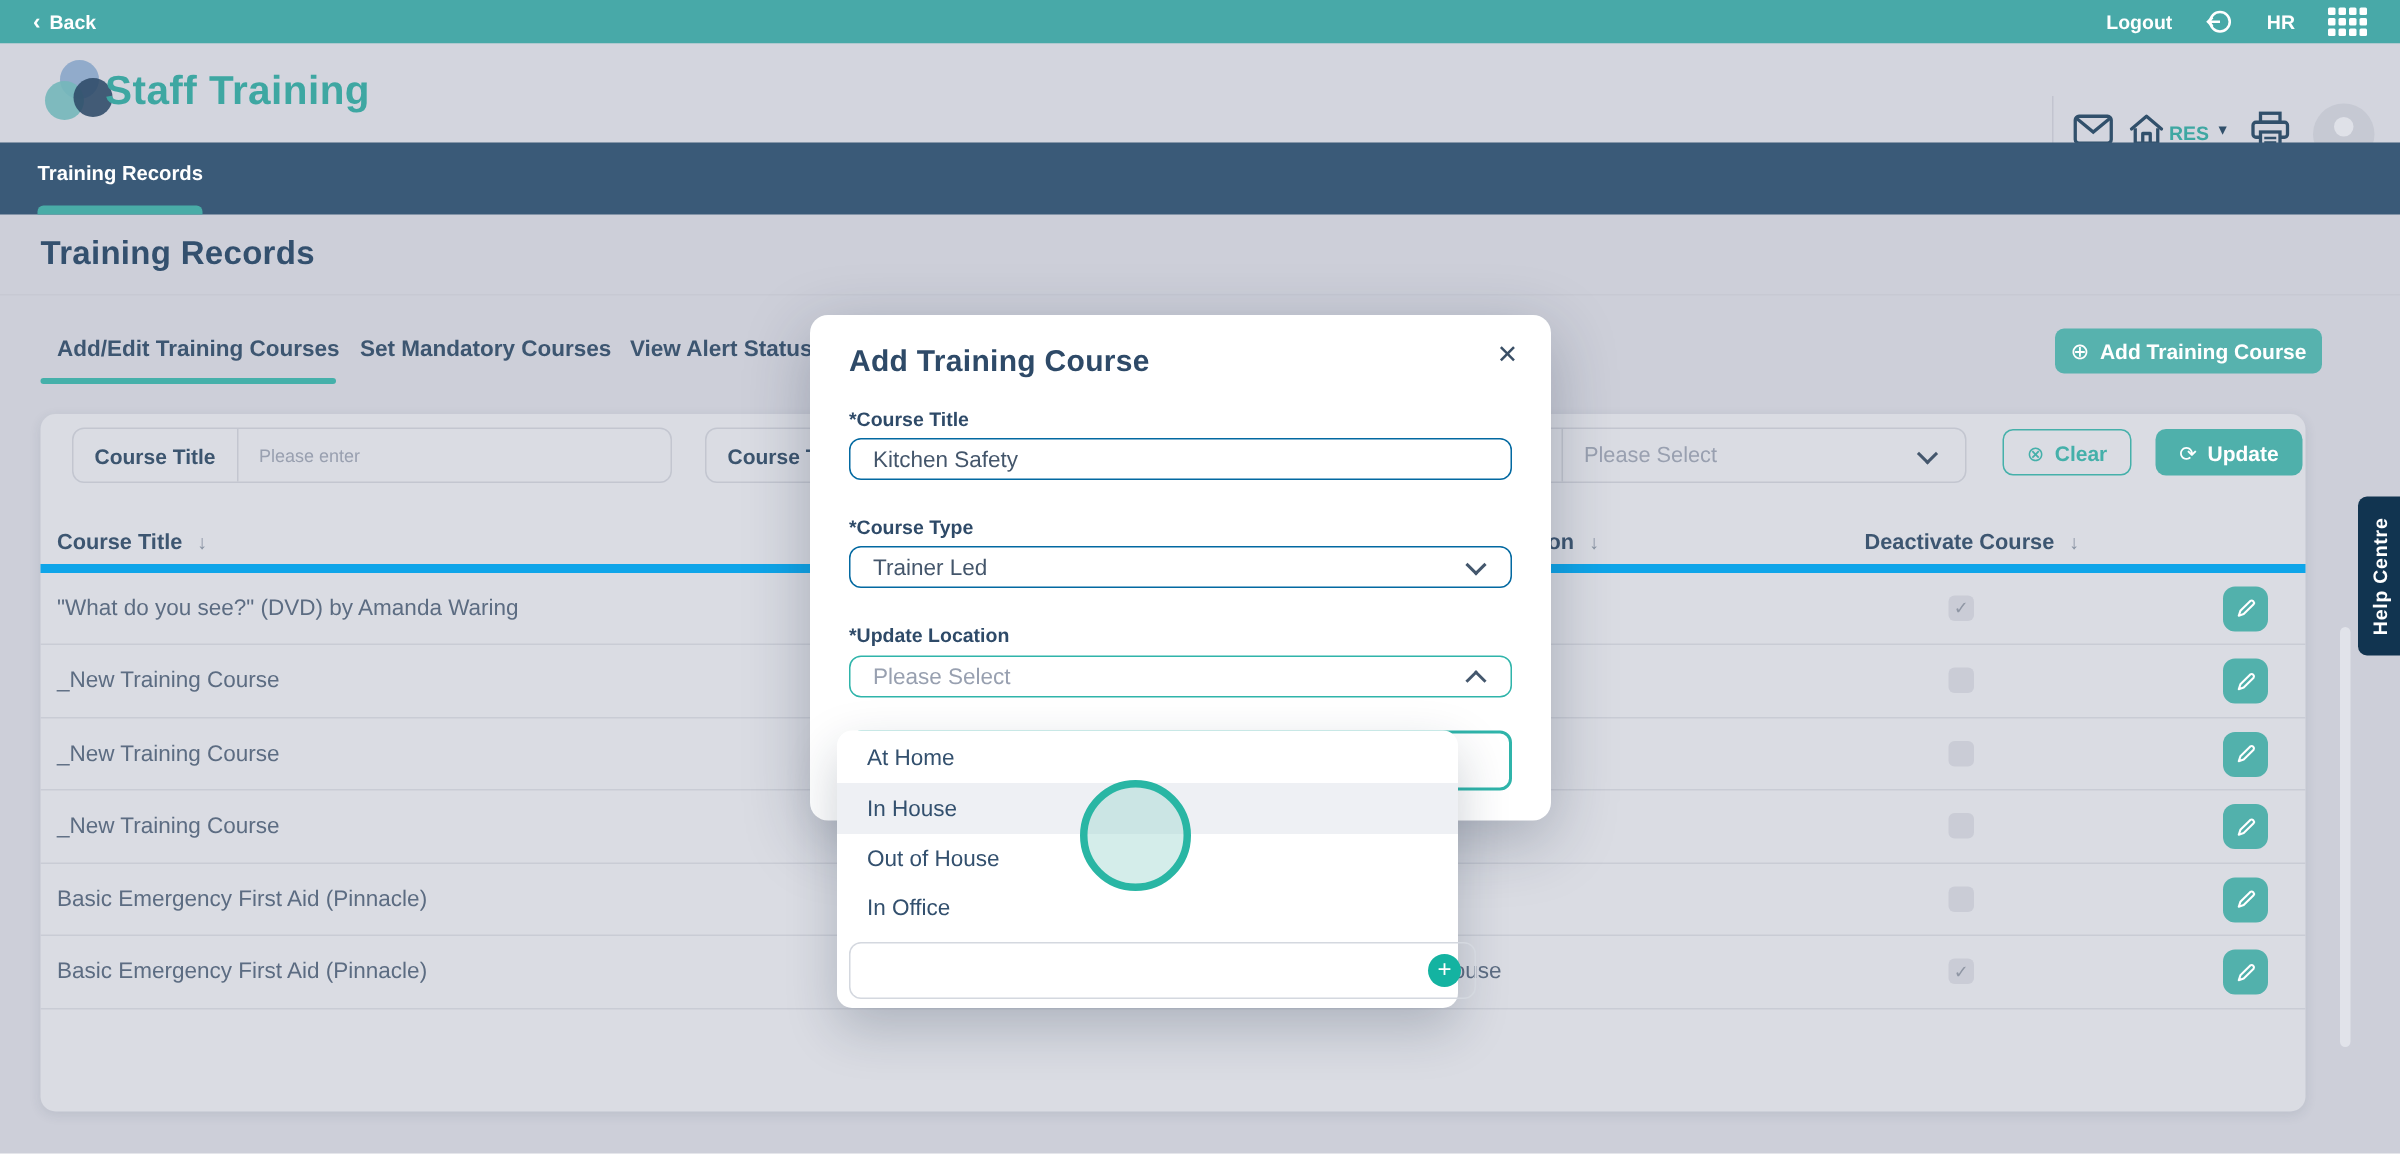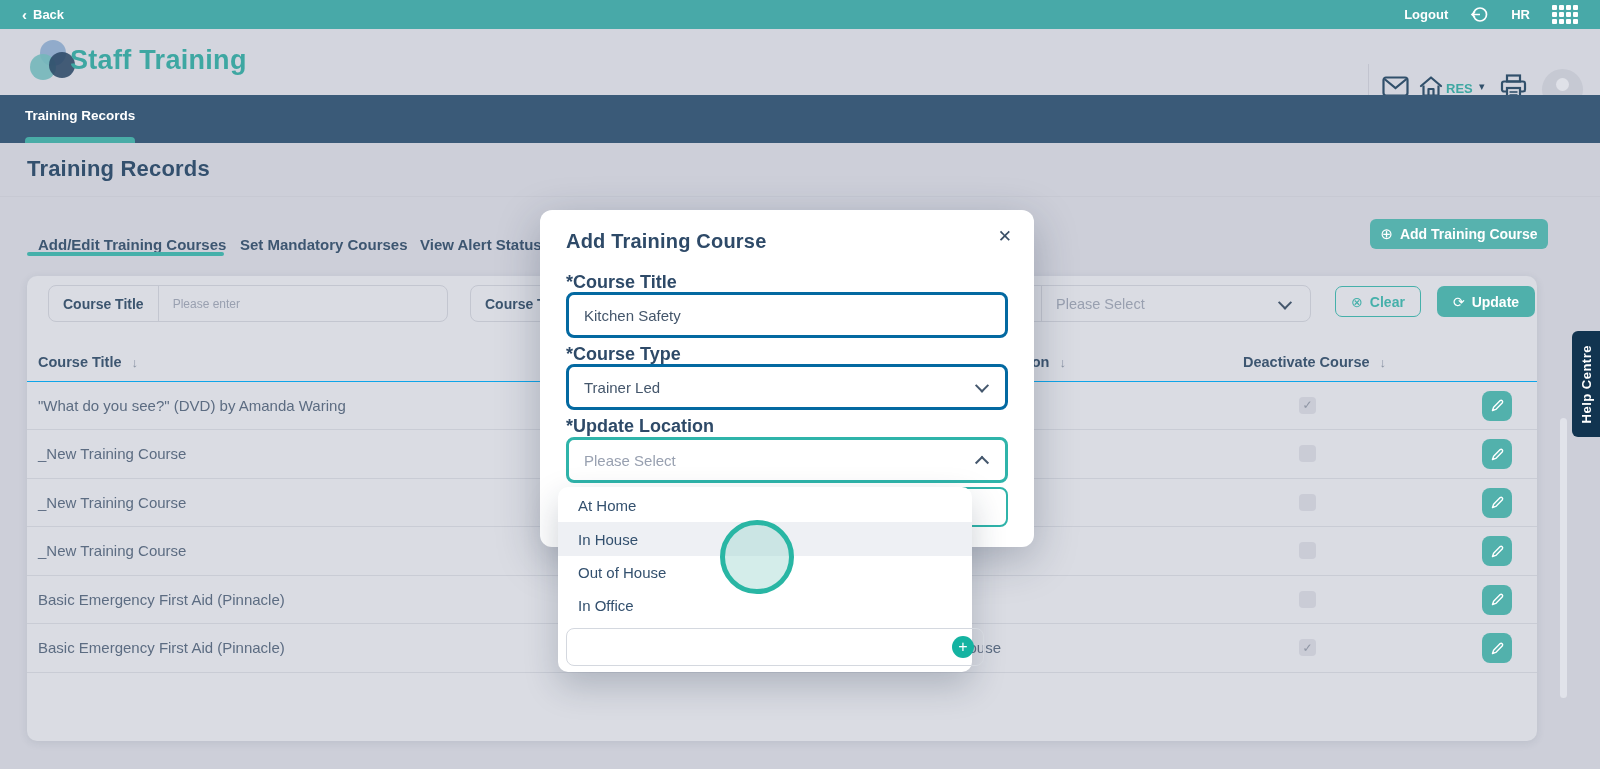--- a/index.html
+++ b/index.html
@@ -29,21 +29,21 @@
   .res-caret{position:absolute;left:1479px;top:51px;font-size:11px;color:#31506b;cursor:pointer;}
   .avatar{position:absolute;left:1542px;top:40px;width:41px;height:41px;border-radius:50%;background:#c6c9d3;overflow:hidden;cursor:pointer;}
   
   .navbar{position:absolute;left:0;top:95px;width:1600px;height:48px;background:#3a5a78;}
   .nav-item{position:absolute;left:25px;top:13px;color:#fff;font-size:13.5px;font-weight:600;cursor:pointer;}
   .nav-underline{position:absolute;left:25px;bottom:0;width:110px;height:6px;background:#49aca7;border-radius:4px 4px 0 0;}
   
   .page-title{position:absolute;left:27px;top:156px;font-size:22px;font-weight:bold;color:#33506e;letter-spacing:.2px;}
   .title-divider{position:absolute;left:0;top:196px;width:1600px;height:1px;background:#c7c9d3;}
   
-  .tab{position:absolute;top:224px;font-size:15px;font-weight:600;color:#3d5671;cursor:pointer;white-space:nowrap;margin-top:12px;}
+  .tab{position:absolute;top:224px;font-size:15px;font-weight:600;color:#3d5671;cursor:pointer;white-space:nowrap;}
   .tab1{left:38px;} .tab2{left:240px;} .tab3{left:420px;}
   .tab-underline{position:absolute;left:27px;top:252px;width:197px;height:4px;background:#45b0aa;border-radius:2px;}
   .add-course-btn{position:absolute;left:1370px;top:219px;width:178px;height:30px;background:#57b2ae;border:none;
     border-radius:6px;color:#fff;font-size:14px;font-weight:600;font-family:inherit;display:flex;align-items:center;
     justify-content:center;gap:7px;cursor:pointer;}
   .add-course-btn .glyph{font-size:15px;font-weight:400;}
   
   .card{position:absolute;left:27px;top:276px;width:1510px;height:465px;background:#dadce3;border-radius:10px;
     box-shadow:0 2px 8px rgba(40,55,80,.10);}
   .fgroup{position:absolute;top:9px;height:37px;border:1px solid #c3c6d0;border-radius:8px;box-sizing:border-box;
@@ -63,21 +63,21 @@
   .chev.up{transform:rotate(-135deg) translate(-2px,-2px);}
   .fg3 .chev{margin-right:20px;}
   .clear-btn{position:absolute;left:1308px;top:10px;width:86px;height:31px;border:1px solid #45b0aa;border-radius:7px;
     background:transparent;color:#45b0aa;font-size:14px;font-weight:600;font-family:inherit;display:flex;
     align-items:center;justify-content:center;gap:7px;cursor:pointer;}
   .update-btn{position:absolute;left:1410px;top:10px;width:98px;height:31px;border:none;border-radius:7px;
     background:#4fb0ab;color:#fff;font-size:14px;font-weight:600;font-family:inherit;display:flex;
     align-items:center;justify-content:center;gap:7px;cursor:pointer;}
   .btn-glyph{font-size:14px;font-weight:400;line-height:1;}
   
-  .thead{position:absolute;left:0;top:74px;width:100%;height:31.5px;border-bottom:1px solid #0ea5e9;box-sizing:border-box;}
+  .thead{position:absolute;left:0;top:74px;width:100%;height:31.5px;border-bottom:6px solid #0ea5e9;box-sizing:border-box;}
   .thcell{position:absolute;top:4px;font-size:14.5px;font-weight:600;color:#3d5671;cursor:pointer;white-space:nowrap;}
   .h-title{left:11px;} .h-loc{left:908px;} .h-deact{left:1216px;}
   .sort-arrow{color:#8892a2;font-weight:400;font-size:13px;margin-left:6px;}
   .tbody{position:absolute;left:0;top:105.5px;width:100%;}
   .trow{position:relative;height:48.5px;border-bottom:1px solid #c9ccd5;box-sizing:border-box;}
   .c-title{position:absolute;left:11px;top:15px;font-size:15px;color:#5c6c82;white-space:nowrap;}
   .c-type{position:absolute;left:618px;top:15px;font-size:15px;color:#5c6c82;}
   .c-loc{position:absolute;left:914px;top:15px;font-size:15px;color:#5c6c82;}
   .checkbox{position:absolute;left:1272px;top:15px;width:17px;height:17px;border-radius:4px;background:#caccd6;
     display:flex;align-items:center;justify-content:center;font-size:12px;color:transparent;cursor:pointer;}
@@ -87,23 +87,23 @@
   
   .help-tab{position:absolute;left:1572px;top:331px;width:28px;height:106px;background:#113450;
     border-radius:6px 0 0 6px;display:flex;align-items:center;justify-content:center;cursor:pointer;z-index:6;}
   .help-tab span{writing-mode:vertical-rl;transform:rotate(180deg);color:#fff;font-size:13px;font-weight:600;letter-spacing:.5px;}
   .scrollbar{position:absolute;left:1560px;top:418px;width:7px;height:280px;background:#e1e3ea;border-radius:4px;z-index:5;cursor:pointer;}
   
   .modal{position:absolute;left:540px;top:210px;width:494px;height:337px;background:#fff;border-radius:12px;
     box-shadow:0 12px 44px rgba(25,40,65,.28);z-index:10;}
   .modal-title{position:absolute;left:26px;top:20px;font-size:20px;font-weight:bold;color:#2e4a68;letter-spacing:.2px;}
   .modal-close{position:absolute;right:18px;top:12px;font-size:17px;color:#3a4f66;cursor:pointer;padding:4px;}
-  .mlabel{position:absolute;left:26px;font-size:18px;font-weight:600;color:#2e4a68;}
+  .mlabel{position:absolute;left:26px;font-size:13px;font-weight:600;color:#2e4a68;}
   .l1{top:62px;} .l2{top:134px;} .l3{top:206px;}
-  .minput{position:absolute;left:26px;width:442px;height:46px;border:3px solid #0369a1;border-radius:8px;
+  .minput{position:absolute;left:26px;width:442px;height:28px;border:1px solid #0369a1;border-radius:8px;
     box-sizing:border-box;background:#fff;display:flex;align-items:center;font-size:15px;color:#44566b;}
   .mi1{top:82px;} .mi2{top:154px;cursor:pointer;} .mi3{top:227px;border-color:#2fb4aa;cursor:pointer;}
   .minput input{flex:1;border:none;outline:none;background:transparent;font-family:inherit;font-size:15px;
     color:#44566b;padding:0 15px;}
   .minput .val{flex:1;padding:0 15px;}
   .minput .ph{flex:1;padding:0 15px;color:#98a0b0;}
   .minput .chev{margin-right:18px;}
   .frag-field{position:absolute;left:26px;top:277px;width:442px;height:40px;border:2px solid #2fb4aa;
     border-radius:8px;box-sizing:border-box;background:#fff;}
   

